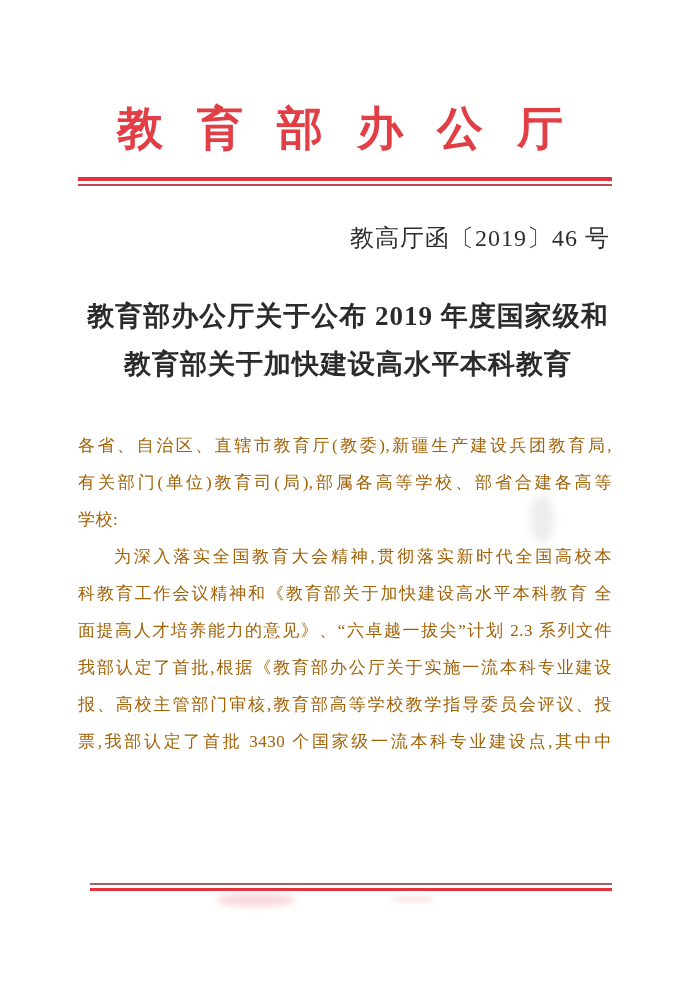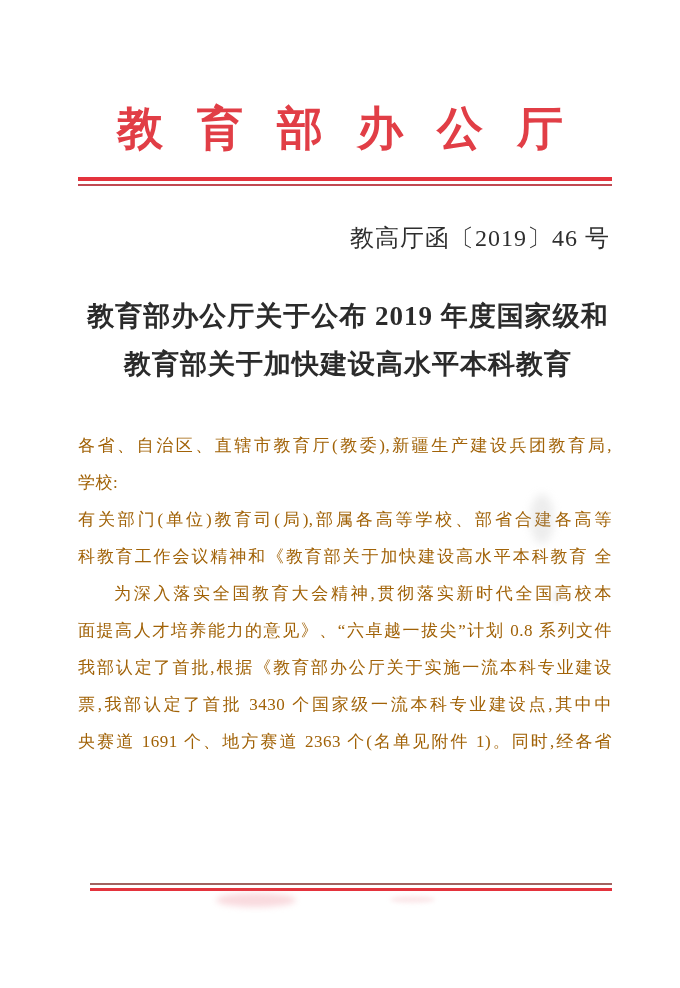--- a/index.html
+++ b/index.html
@@ -162,29 +162,29 @@
 
   <div class="doc-number">教高厅函〔2019〕46 号</div>
 
   <div class="doc-title">
     <div>教育部办公厅关于公布 2019 年度国家级和</div>
     <div>教育部关于加快建设高水平本科教育</div>
   </div>
 
   <div class="body-text">
     <div class="line">各省、自治区、直辖市教育厅(教委),新疆生产建设兵团教育局,</div>
+    <div class="line">有关部门(单位)教育司(局),部属各高等学校、部省合建各高等</div>
     <div class="line short">学校:</div>
-    <div class="line">有关部门(单位)教育司(局),部属各高等学校、部省合建各高等</div>
 
+    <div class="line indent">为深入落实全国教育大会精神,贯彻落实新时代全国高校本</div>
     <div class="line">科教育工作会议精神和《教育部关于加快建设高水平本科教育 全</div>
-    <div class="line indent">为深入落实全国教育大会精神,贯彻落实新时代全国高校本</div>
-    <div class="line">面提高人才培养能力的意见》、“六卓越一拔尖”计划 0.8 系列文件</div>
+    <div class="line">面提高人才培养能力的意见》、“六卓越一拔尖”计划 2.3 系列文件</div>
     <div class="line">我部认定了首批,根据《教育部办公厅关于实施一流本科专业建设</div>
+    <div class="line">报、高校主管部门审核,教育部高等学校教学指导委员会评议、投</div>
     <div class="line">票,我部认定了首批 3430 个国家级一流本科专业建设点,其中中</div>
-    <div class="line">央赛道 1691 个、地方赛道 2363 个(名单见附件 1)。同时,经各省</div>
   </div>
 
   <div class="rule-bottom">
     <div class="bar-thin"></div>
     <div class="bar-thick"></div>
   </div>
 
   <div class="smudge smudge-pink-1"></div>
   <div class="smudge smudge-pink-2"></div>
   <div class="smudge smudge-gray-1"></div>

